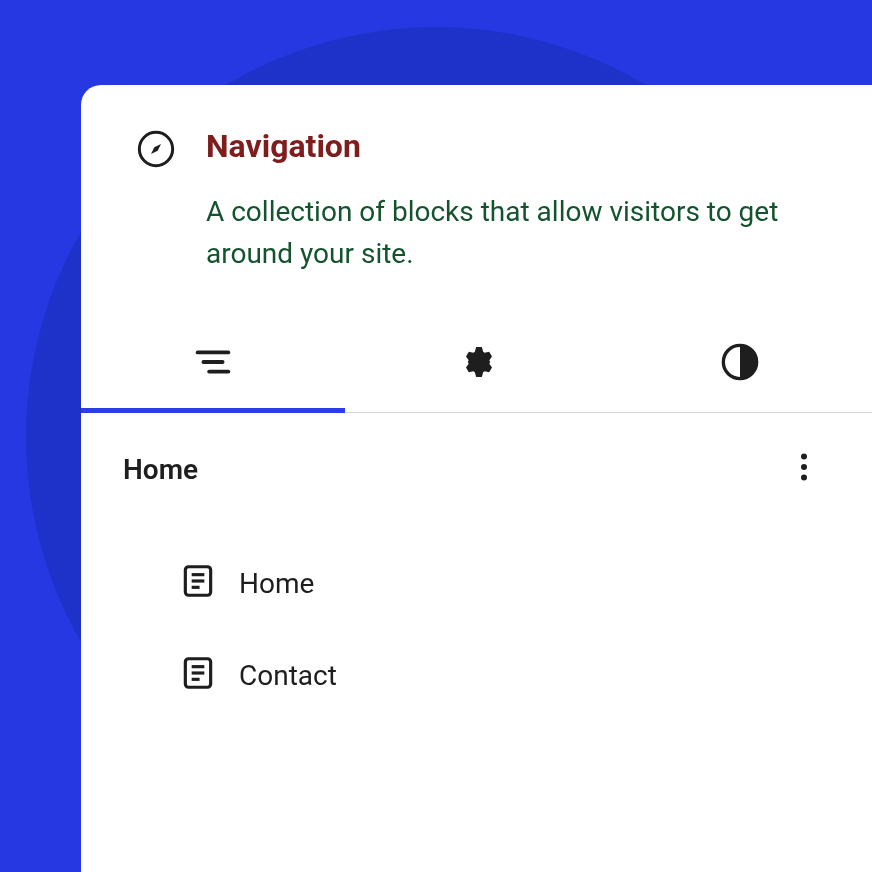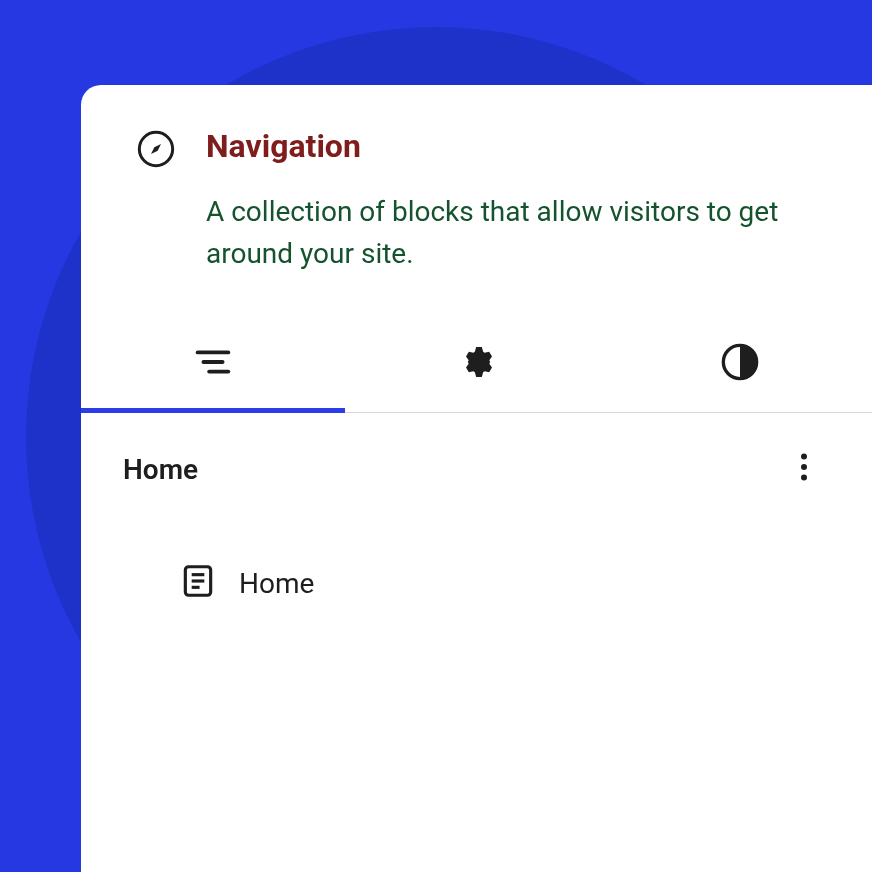--- a/index.html
+++ b/index.html
@@ -186,17 +186,28 @@
             <rect x="4" y="3" width="16" height="18" rx="2" stroke="#1e1e1e" stroke-width="2"></rect>
             <line x1="8" y1="8" x2="16" y2="8" stroke="#1e1e1e" stroke-width="2"></line>
             <line x1="8" y1="12" x2="16" y2="12" stroke="#1e1e1e" stroke-width="2"></line>
             <line x1="8" y1="16" x2="13" y2="16" stroke="#1e1e1e" stroke-width="2"></line>
           </svg>
         </span>
         <span class="menu-item-label">Home</span>
       </div>
 
 
+      <div class="menu-item">
+        <span>
+          <svg width="38" height="38" viewBox="0 0 24 24" fill="none">
+            <rect x="4" y="3" width="16" height="18" rx="2" stroke="#1e1e1e" stroke-width="2"></rect>
+            <line x1="8" y1="8" x2="16" y2="8" stroke="#1e1e1e" stroke-width="2"></line>
+            <line x1="8" y1="12" x2="16" y2="12" stroke="#1e1e1e" stroke-width="2"></line>
+            <line x1="8" y1="16" x2="13" y2="16" stroke="#1e1e1e" stroke-width="2"></line>
+          </svg>
+        </span>
+        <span class="menu-item-label">Contact</span>
+      </div>
 
     </div>
   </div>
 
 </div>
 
 </body></html>

